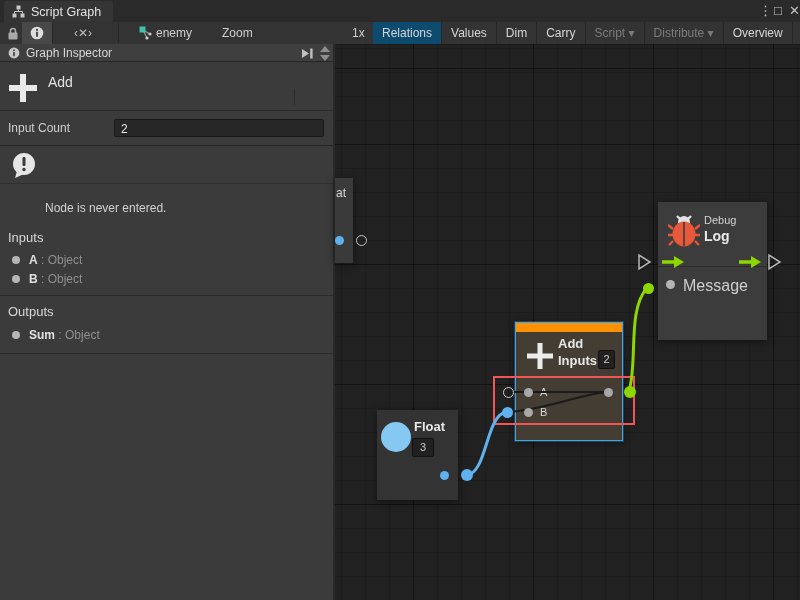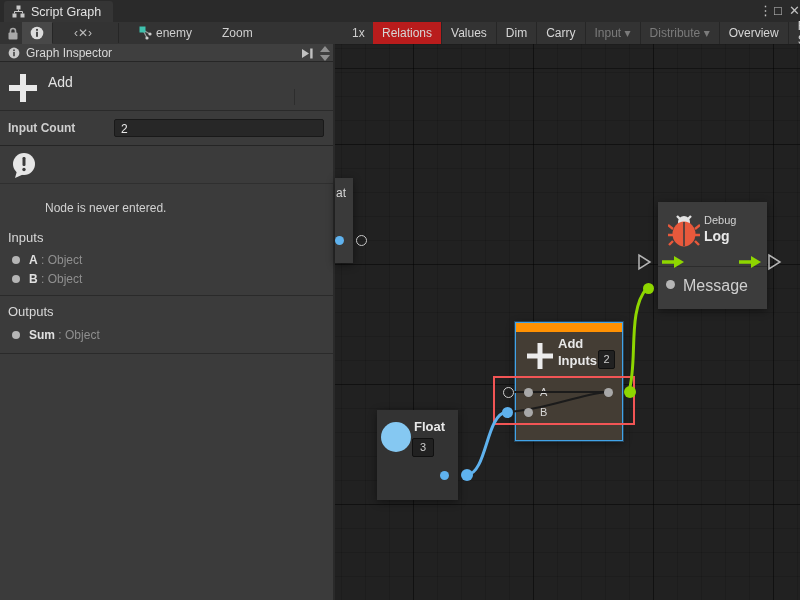--- a/index.html
+++ b/index.html
@@ -11,21 +11,21 @@
   
   #tabbar{left:0;top:0;width:800px;height:22px;background:#2a2a2a;}
   #tab{left:4px;top:1px;height:21px;background:#353535;border-radius:3px 3px 0 0;
        display:flex;align-items:center;padding:0 12px 0 8px;gap:6px;}
   #tab span{color:#e2e2e2;font-size:12.5px;}
   .winctl{top:3px;color:#c2c2c2;font-size:13px;line-height:16px;cursor:default;}
   
   #toolbar{left:0;top:22px;width:800px;height:22px;background:#333333;}
   .tbtn{display:flex;align-items:center;justify-content:center;height:22px;color:#d6d6d6;
         font-size:12px;padding:0 9px;background:#333333;}
-  .tbtn.active{background:#b91c1c;}
+  .tbtn.active{background:#0c4a6e;}
   .tbtn.disabled{color:#7b7b7b;}
   #tb-buttons{left:373px;top:0;height:22px;display:flex;gap:1px;background:#262626;}
   .sep{position:absolute;top:1px;width:1px;height:20px;background:#262626;}
   
   #inspector{left:0;top:44px;width:333px;height:556px;background:#3b3b3b;border-right:2px solid #2a2a2a;}
   #insp-header{left:0;top:0;width:333px;height:18px;background:#3f3f3f;border-bottom:1px solid #262626;
                display:flex;align-items:center;gap:6px;padding-left:8px;box-sizing:border-box;}
   #insp-header span{color:#d8d8d8;font-size:12px;}
   .divider{position:absolute;left:0;width:333px;height:1px;background:#252525;}
   .sectionline{position:absolute;left:0;width:333px;height:1px;background:#2a2a2a;}
@@ -108,21 +108,21 @@
       <div class="tbtn">
           <span>Values</span>
         </div>
       <div class="tbtn">
           <span>Dim</span>
         </div>
       <div class="tbtn">
           <span>Carry</span>
         </div>
       <div class="tbtn disabled">
-        <span>Input</span>&nbsp;<span>▾</span>
+        <span>Script</span>&nbsp;<span>▾</span>
       </div>
       <div class="tbtn disabled">
         <span>Distribute</span>&nbsp;<span>▾</span>
       </div>
       <div class="tbtn">
           <span>Overview</span>
         </div>
       <div class="tbtn" style="flex:1;">
           <span>Full Screen</span>
         </div>
@@ -147,21 +147,21 @@
     <div class="abs" style="left:320px;top:11px;width:0;height:0;border-left:5px solid transparent;border-right:5px solid transparent;border-top:6px solid #8f8f8f;"></div>
 
     <div class="abs" style="left:0;top:19px;width:333px;height:47px;border-bottom:1px solid #2a2a2a;">
       <svg class="abs" style="left:9px;top:11px;" width="28" height="28" viewBox="0 0 28 28">
         <rect x="11" y="0" width="6" height="28" fill="#e9e9e9"></rect>
           <rect x="0" y="11" width="28" height="6" fill="#e9e9e9"></rect>
       </svg>
       <div class="abs" style="left:48px;top:11px;color:#e2e2e2;font-size:14px;">Add</div>
     </div>
 
-    <div class="abs txt" style="left:8px;top:76px;font-weight:bold;">Input Count</div>
+    <div class="abs txt" style="left:8px;top:76px;">Input Count</div>
     <div class="field" style="left:114px;top:75px;width:210px;height:18px;">2</div>
     <div class="divider" style="top:101px;"></div>
 
     <div class="abs" style="left:0;top:102px;width:333px;height:37px;border-bottom:1px solid #2f2f2f;">
       <svg class="abs" style="left:11px;top:6px;" width="26" height="27" viewBox="0 0 26 27">
         <circle cx="13" cy="12" r="11" fill="#e6e6e6"></circle>
         <path d="M6 19 L4 26 L13 22 Z" fill="#e6e6e6"></path>
         <rect x="11.5" y="5" width="3" height="9" rx="1.2" fill="#3a3a3a"></rect>
         <circle cx="13" cy="17.5" r="1.7" fill="#3a3a3a"></circle>
       </svg>
@@ -211,21 +211,21 @@
       </svg>
       <div class="nodetitle abs" style="left:42px;top:13px;font-size:13px;">Add</div>
       <div class="nodetitle abs" style="left:42px;top:30px;font-size:13px;">Inputs</div>
       <div class="badge" style="left:82px;top:27px;width:15px;height:17px;line-height:17px;">2</div>
       <div class="abs" style="left:24px;top:63px;color:#d8d8d8;font-size:11px;">A</div>
       <div class="abs" style="left:24px;top:83px;color:#d8d8d8;font-size:11px;">B</div>
     </div>
 
     <div class="abs" style="left:158px;top:332px;width:138px;height:45px;border:2px solid #f25555;"></div>
 
-    <div class="node" style="left:323px;top:158px;width:109px;height:107px;background:#3c3c3c;">
+    <div class="node" style="left:323px;top:158px;width:109px;height:138px;background:#3c3c3c;">
       <svg class="abs" style="left:10px;top:11px;" width="32" height="34" viewBox="0 0 32 34">
         <path d="M5 16 L0 12 M5 22 H0 M5 28 L1 32 M27 16 L32 12 M27 22 H32 M27 28 L31 32" stroke="#e8593c" stroke-width="2.4"></path>
         <path d="M9 3 L13 7 M23 3 L19 7" stroke="#e2e2e2" stroke-width="2.4"></path>
         <circle cx="16" cy="9" r="6" fill="#e2e2e2"></circle>
         <ellipse cx="16" cy="21" rx="11.5" ry="12.5" fill="#e8593c"></ellipse>
         <line x1="16" y1="9" x2="16" y2="33" stroke="#3c3c3c" stroke-width="1.6"></line>
       </svg>
       <div class="abs" style="left:46px;top:12px;color:#d2d2d2;font-size:11px;">Debug</div>
       <div class="nodetitle abs" style="left:46px;top:26px;font-size:14px;">Log</div>
       <div class="abs" style="left:0;top:64px;width:109px;height:1px;background:#2c2c2c;"></div>

